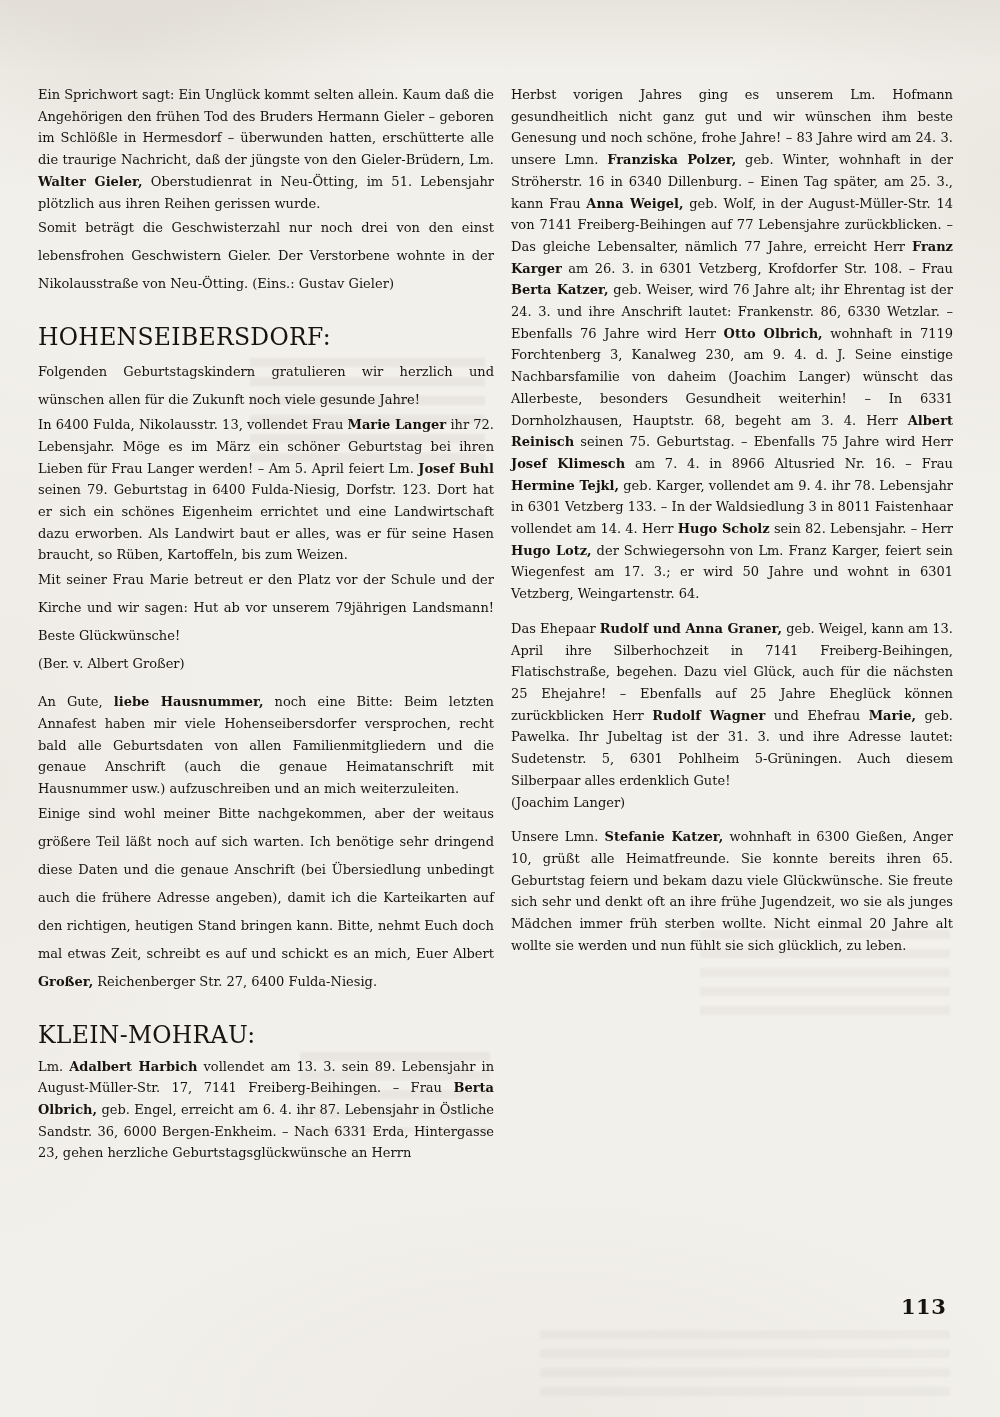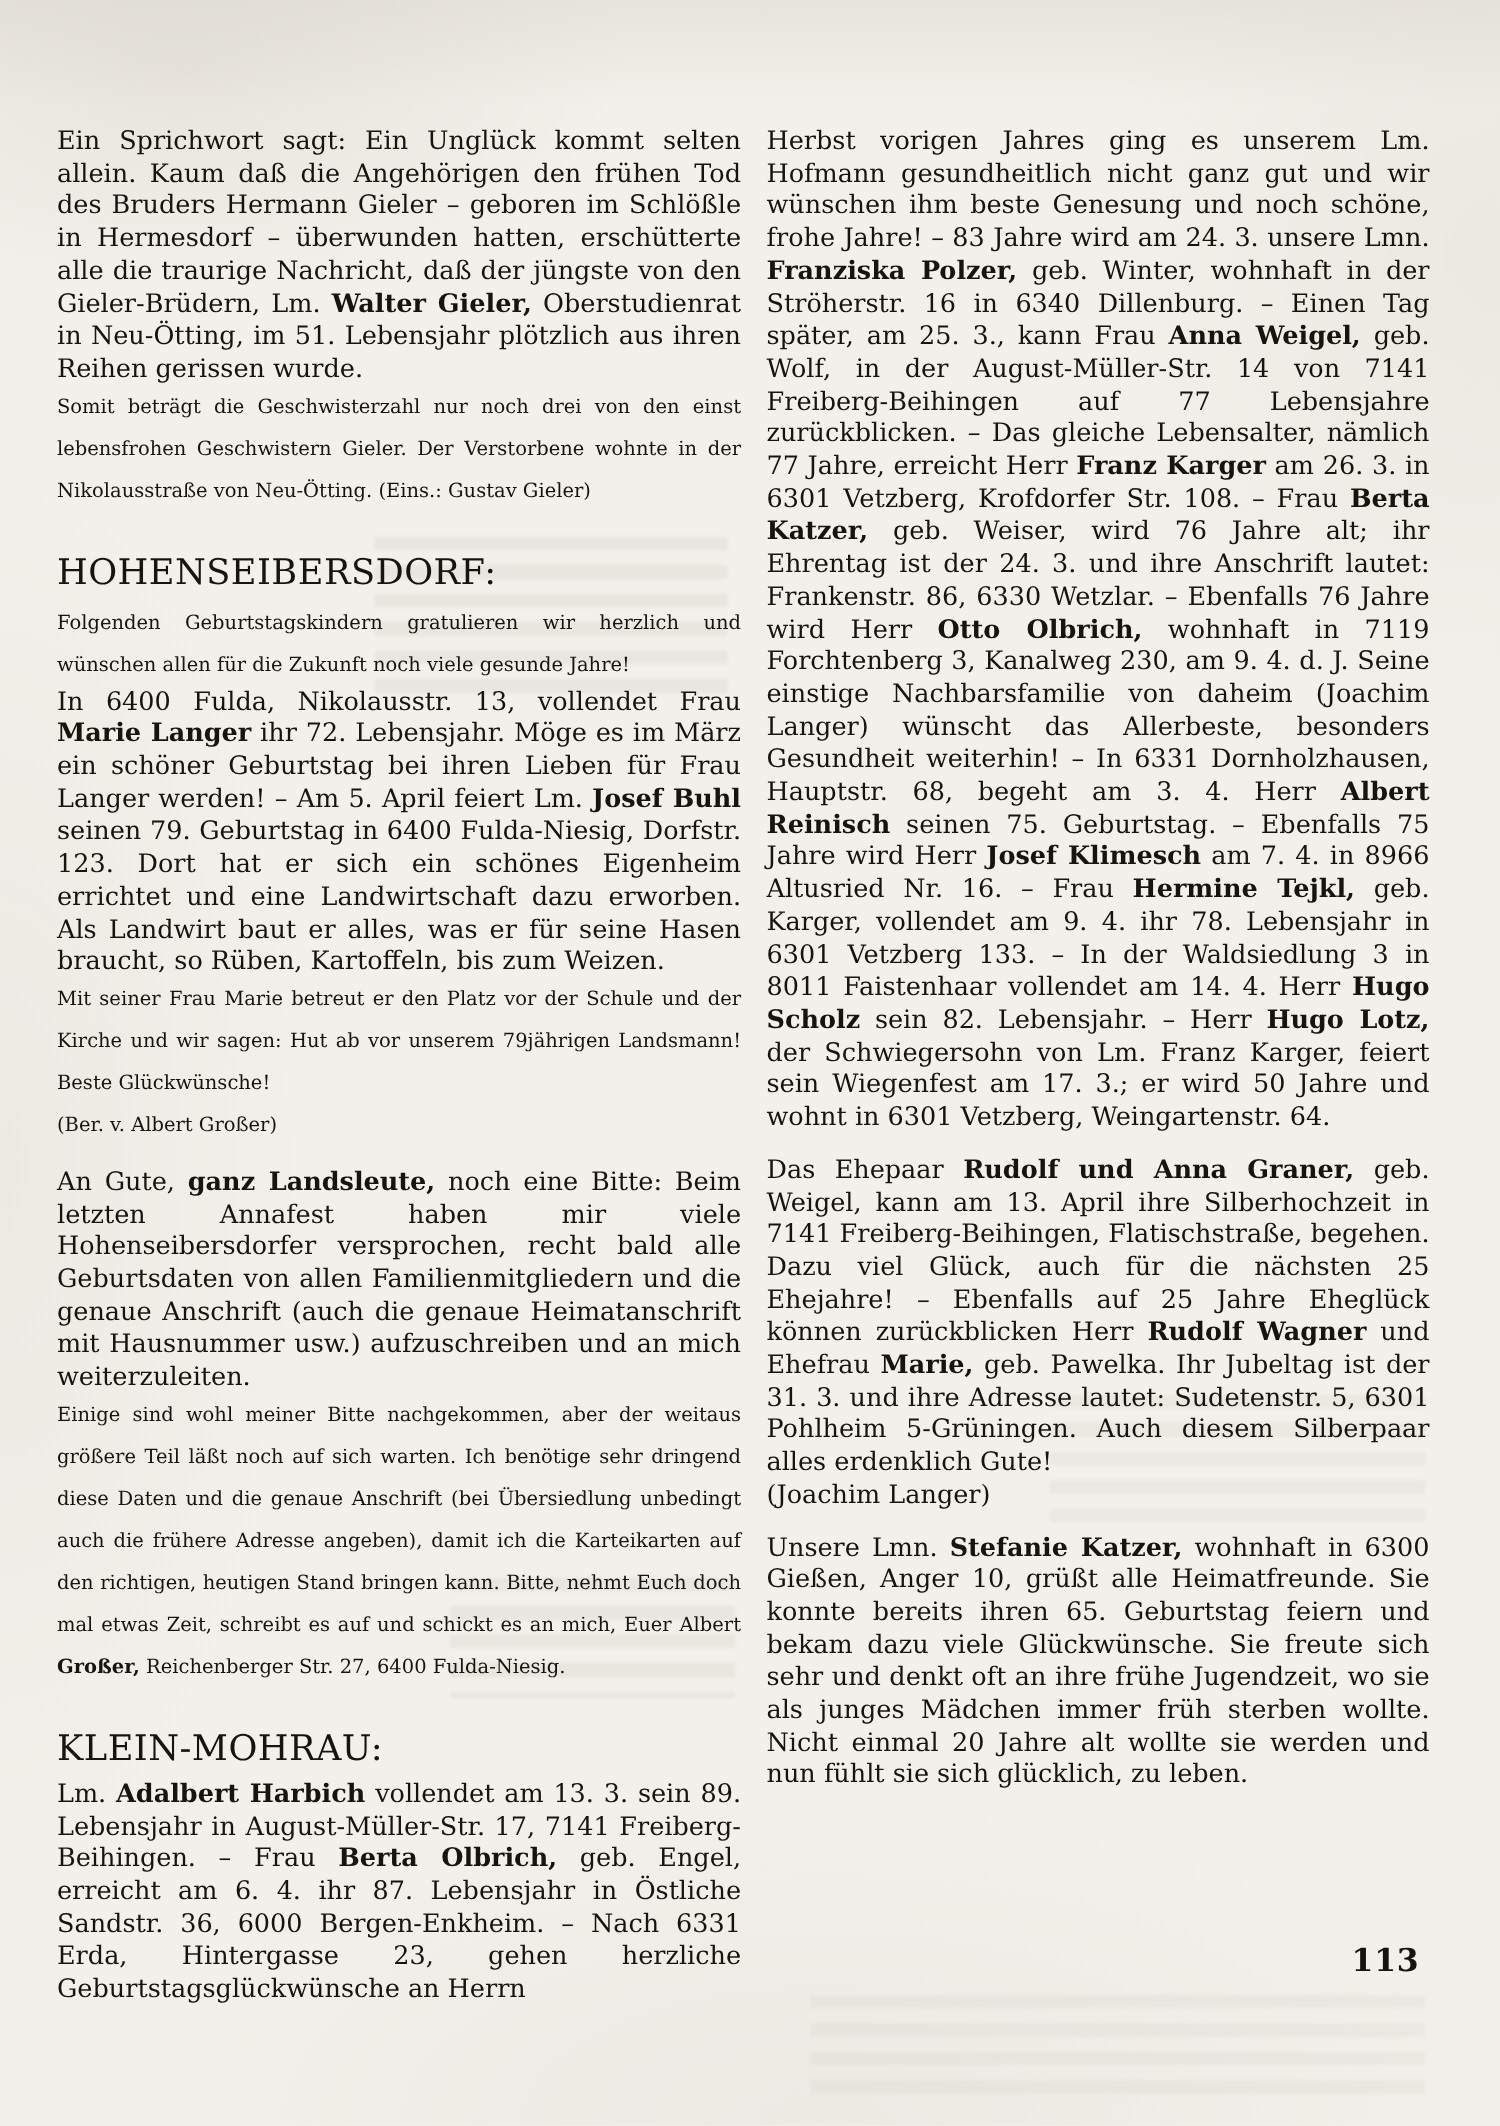--- a/index.html
+++ b/index.html
@@ -21,21 +21,21 @@
   .bleed{
     position:absolute;pointer-events:none;z-index:1;
     background:repeating-linear-gradient(180deg, rgba(110,100,88,.07) 0 9px, rgba(0,0,0,0) 9px 19px);
     filter:blur(1.2px);
   }
   .content{position:relative;z-index:2;}
   .col{position:absolute;top:84px;}
   .col-left{left:38px;width:456px;}
   .col-right{left:511px;width:442px;}
   .para{margin:0;text-align:justify;}
-  .para.normal{font-size:17px;line-height:21.7px;}
+  .para.normal{font-size:13px;line-height:21.7px;}
   .para.small{font-size:13px;line-height:28px;}
   .para.gap{margin-top:13px;}
   .attribution{text-align:left;}
   .heading{
     font-size:23.5px;font-weight:normal;letter-spacing:.3px;
     margin:25px 0 7px 0;
   }
   b{font-weight:bold;}
   .page-number{
     position:absolute;left:901px;top:1294px;z-index:2;
@@ -54,21 +54,21 @@
 
 <div class="content">
   <div class="col col-left">
       <p class="para normal"><span>Ein Sprichwort sagt: Ein Unglück kommt selten allein. Kaum daß die Angehörigen den frühen Tod des Bruders Hermann Gieler – geboren im Schlößle in Hermesdorf – überwunden hatten, erschütterte alle die traurige Nachricht, daß der jüngste von den Gieler-Brüdern, Lm. </span><b>Walter Gieler,</b><span> Oberstudienrat in Neu-Ötting, im 51. Lebensjahr plötzlich aus ihren Reihen gerissen wurde.</span></p>
       <p class="para small"><span>Somit beträgt die Geschwisterzahl nur noch drei von den einst lebensfrohen Geschwistern Gieler. Der Verstorbene wohnte in der Nikolausstraße von Neu-Ötting. (Eins.: Gustav Gieler)</span></p>
       <h2 class="heading">HOHENSEIBERSDORF:</h2>
       <p class="para small"><span>Folgenden Geburtstagskindern gratulieren wir herzlich und wünschen allen für die Zukunft noch viele gesunde Jahre!</span></p>
       <p class="para normal"><span>In 6400 Fulda, Nikolausstr. 13, vollendet Frau </span><b>Marie Langer</b><span> ihr 72. Lebensjahr. Möge es im März ein schöner Geburtstag bei ihren Lieben für Frau Langer werden! – Am 5. April feiert Lm. </span><b>Josef Buhl</b><span> seinen 79. Geburtstag in 6400 Fulda-Niesig, Dorfstr. 123. Dort hat er sich ein schönes Eigenheim errichtet und eine Landwirtschaft dazu erworben. Als Landwirt baut er alles, was er für seine Hasen braucht, so Rüben, Kartoffeln, bis zum Weizen.</span></p>
       <p class="para small"><span>Mit seiner Frau Marie betreut er den Platz vor der Schule und der Kirche und wir sagen: Hut ab vor unserem 79jährigen Landsmann! Beste Glückwünsche!</span></p>
       <p class="para small attribution"><span>(Ber. v. Albert Großer)</span></p>
-      <p class="para normal gap"><span>An Gute, </span><b>ganz Landsleute,</b><span> noch eine Bitte: Beim letzten Annafest haben mir viele Hohenseibersdorfer versprochen, recht bald alle Geburtsdaten von allen Familienmitgliedern und die genaue Anschrift (auch die genaue Heimatanschrift mit Hausnummer usw.) aufzuschreiben und an mich weiterzuleiten.</span></p>
+      <p class="para normal gap"><span>An Gute, </span><b>liebe Hausnummer,</b><span> noch eine Bitte: Beim letzten Annafest haben mir viele Hohenseibersdorfer versprochen, recht bald alle Geburtsdaten von allen Familienmitgliedern und die genaue Anschrift (auch die genaue Heimatanschrift mit Hausnummer usw.) aufzuschreiben und an mich weiterzuleiten.</span></p>
       <p class="para small"><span>Einige sind wohl meiner Bitte nachgekommen, aber der weitaus größere Teil läßt noch auf sich warten. Ich benötige sehr dringend diese Daten und die genaue Anschrift (bei Übersiedlung unbedingt auch die frühere Adresse angeben), damit ich die Karteikarten auf den richtigen, heutigen Stand bringen kann. Bitte, nehmt Euch doch mal etwas Zeit, schreibt es auf und schickt es an mich, Euer Albert </span><b>Großer,</b><span> Reichenberger Str. 27, 6400 Fulda-Niesig.</span></p>
       <h2 class="heading">KLEIN-MOHRAU:</h2>
       <p class="para normal"><span>Lm. </span><b>Adalbert Harbich</b><span> vollendet am 13. 3. sein 89. Lebensjahr in August-Müller-Str. 17, 7141 Freiberg-Beihingen. – Frau </span><b>Berta Olbrich,</b><span> geb. Engel, erreicht am 6. 4. ihr 87. Lebensjahr in Östliche Sandstr. 36, 6000 Bergen-Enkheim. – Nach 6331 Erda, Hintergasse 23, gehen herzliche Geburtstagsglückwünsche an Herrn </span></p>
     </div>
   <div class="col col-right">
       <p class="para normal"><span>Herbst vorigen Jahres ging es unserem Lm. Hofmann gesundheitlich nicht ganz gut und wir wünschen ihm beste Genesung und noch schöne, frohe Jahre! – 83 Jahre wird am 24. 3. unsere Lmn. </span><b>Franziska Polzer,</b><span> geb. Winter, wohnhaft in der Ströherstr. 16 in 6340 Dillenburg. – Einen Tag später, am 25. 3., kann Frau </span><b>Anna Weigel,</b><span> geb. Wolf, in der August-Müller-Str. 14 von 7141 Freiberg-Beihingen auf 77 Lebensjahre zurückblicken. – Das gleiche Lebensalter, nämlich 77 Jahre, erreicht Herr </span><b>Franz Karger</b><span> am 26. 3. in 6301 Vetzberg, Krofdorfer Str. 108. – Frau </span><b>Berta Katzer,</b><span> geb. Weiser, wird 76 Jahre alt; ihr Ehrentag ist der 24. 3. und ihre Anschrift lautet: Frankenstr. 86, 6330 Wetzlar. – Ebenfalls 76 Jahre wird Herr </span><b>Otto Olbrich,</b><span> wohnhaft in 7119 Forchtenberg 3, Kanalweg 230, am 9. 4. d. J. Seine einstige Nachbarsfamilie von daheim (Joachim Langer) wünscht das Allerbeste, besonders Gesundheit weiterhin! – In 6331 Dornholzhausen, Hauptstr. 68, begeht am 3. 4. Herr </span><b>Albert Reinisch</b><span> seinen 75. Geburtstag. – Ebenfalls 75 Jahre wird Herr </span><b>Josef Klimesch</b><span> am 7. 4. in 8966 Altusried Nr. 16. – Frau </span><b>Hermine Tejkl,</b><span> geb. Karger, vollendet am 9. 4. ihr 78. Lebensjahr in 6301 Vetzberg 133. – In der Waldsiedlung 3 in 8011 Faistenhaar vollendet am 14. 4. Herr </span><b>Hugo Scholz</b><span> sein 82. Lebensjahr. – Herr </span><b>Hugo Lotz,</b><span> der Schwiegersohn von Lm. Franz Karger, feiert sein Wiegenfest am 17. 3.; er wird 50 Jahre und wohnt in 6301 Vetzberg, Weingartenstr. 64.</span></p>
       <p class="para normal gap"><span>Das Ehepaar </span><b>Rudolf und Anna Graner,</b><span> geb. Weigel, kann am 13. April ihre Silberhochzeit in 7141 Freiberg-Beihingen, Flatischstraße, begehen. Dazu viel Glück, auch für die nächsten 25 Ehejahre! – Ebenfalls auf 25 Jahre Eheglück können zurückblicken Herr </span><b>Rudolf Wagner</b><span> und Ehefrau </span><b>Marie,</b><span> geb. Pawelka. Ihr Jubeltag ist der 31. 3. und ihre Adresse lautet: Sudetenstr. 5, 6301 Pohlheim 5-Grüningen. Auch diesem Silberpaar alles erdenklich Gute!</span></p>
       <p class="para normal attribution"><span>(Joachim Langer)</span></p>
       <p class="para normal gap"><span>Unsere Lmn. </span><b>Stefanie Katzer,</b><span> wohnhaft in 6300 Gießen, Anger 10, grüßt alle Heimatfreunde. Sie konnte bereits ihren 65. Geburtstag feiern und bekam dazu viele Glückwünsche. Sie freute sich sehr und denkt oft an ihre frühe Jugendzeit, wo sie als junges Mädchen immer früh sterben wollte. Nicht einmal 20 Jahre alt wollte sie werden und nun fühlt sie sich glücklich, zu leben.</span></p>
     </div>

